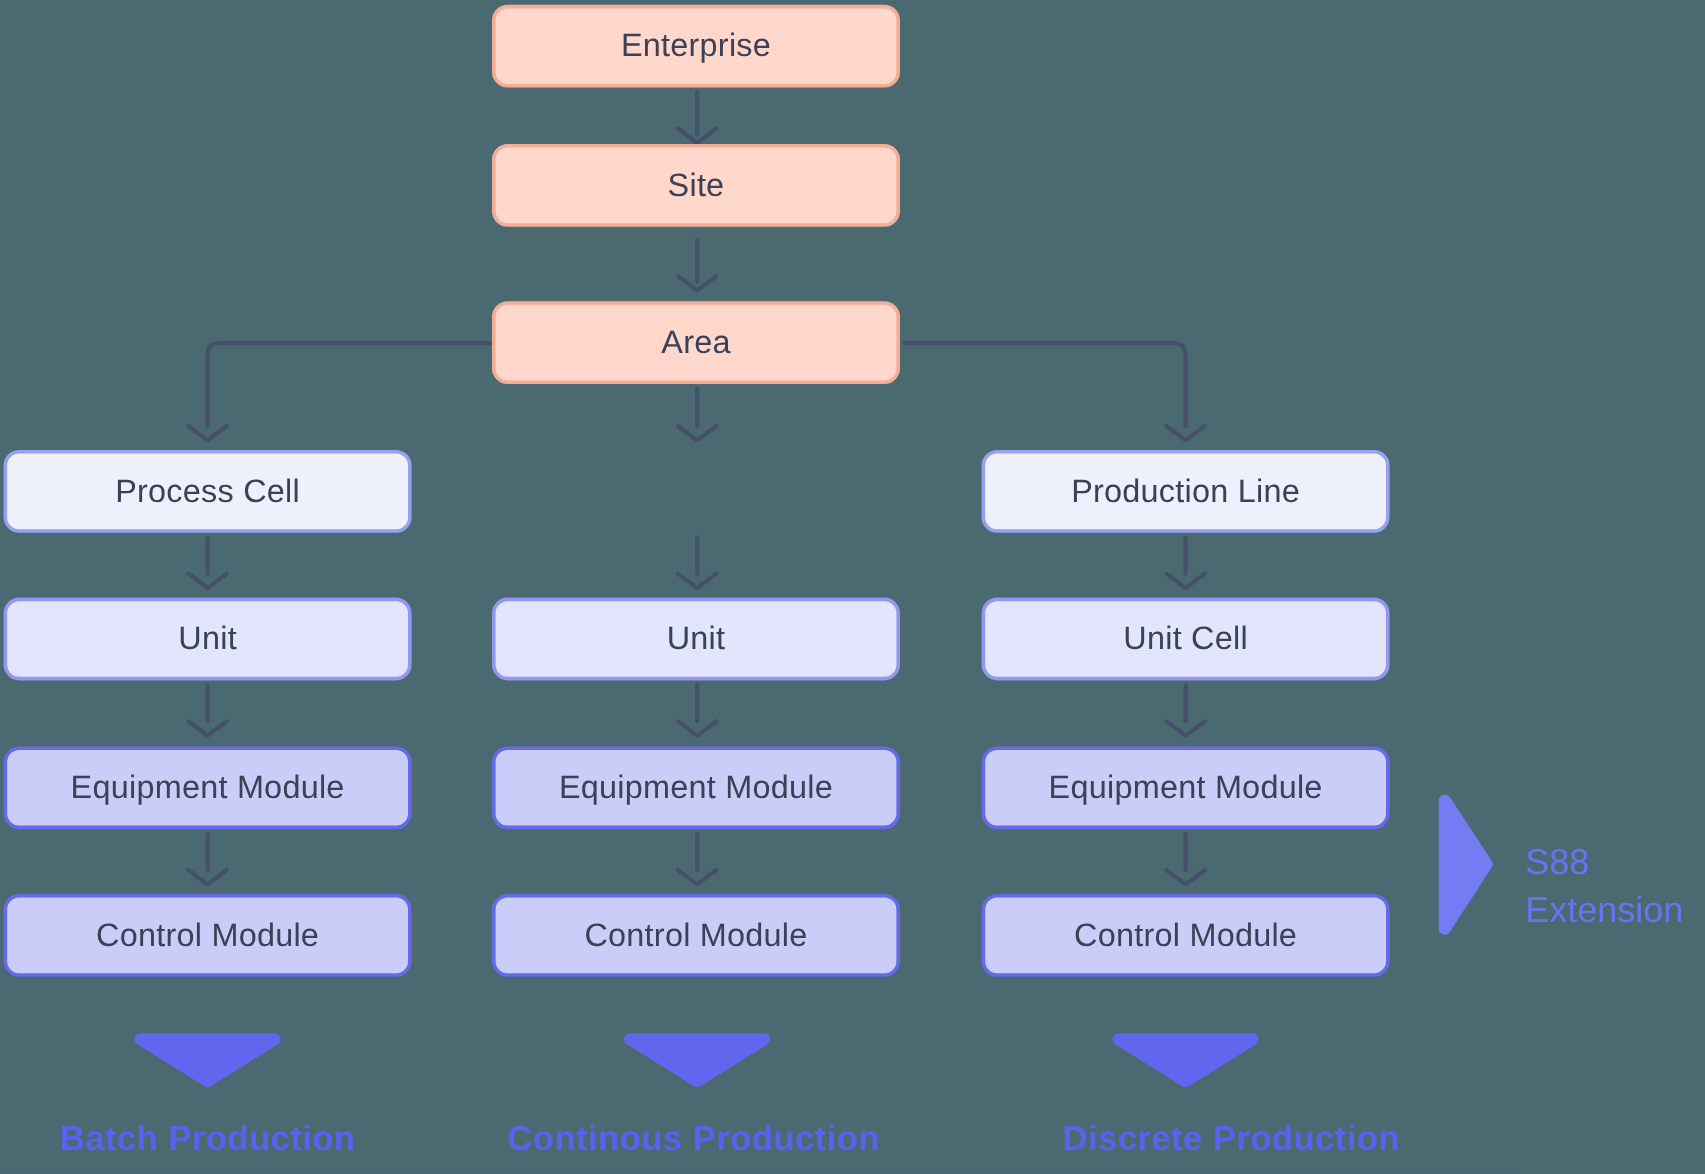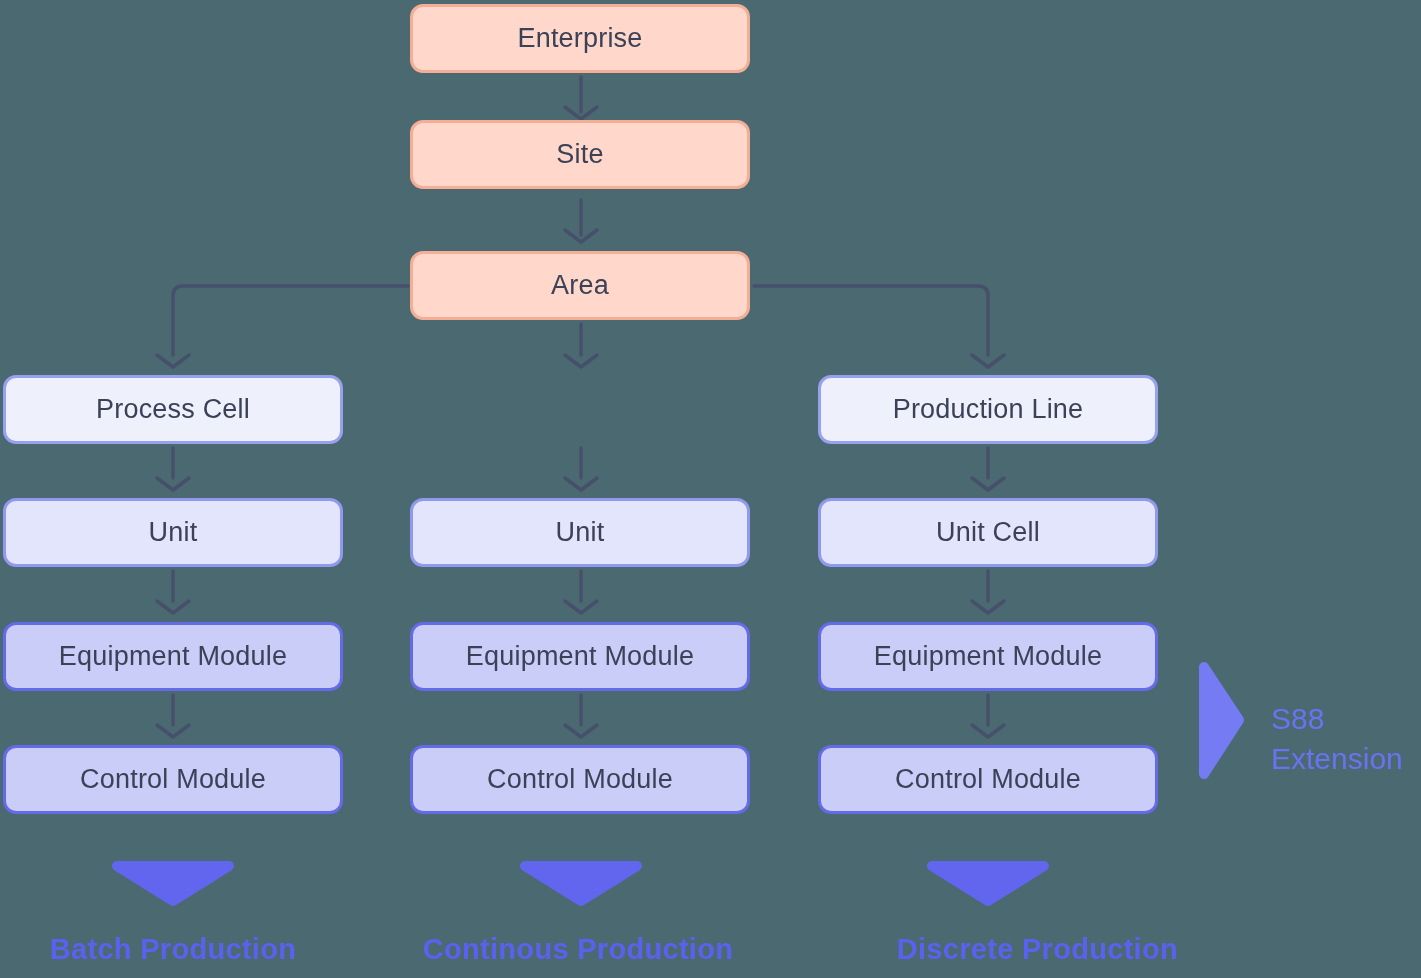--- a/index.html
+++ b/index.html
@@ -71,21 +71,21 @@
     top: 933px;
     width: 420px;
     text-align: center;
     font-size: 29px;
     font-weight: bold;
     color: #5a61ee;
     letter-spacing: 0.3px;
   }
   .footer-left  { left: -37px; }
   .footer-mid   { left: 368px; }
-  .footer-right { left: 758px; text-align: right; }
+  .footer-right { left: 816px; }
   .s88-label {
     position: absolute;
     left: 1271px;
     top: 683px;
     font-size: 30px;
     line-height: 40px;
     font-weight: 500;
     color: #6b72f1;
     white-space: nowrap;
     margin-top: 16px;

